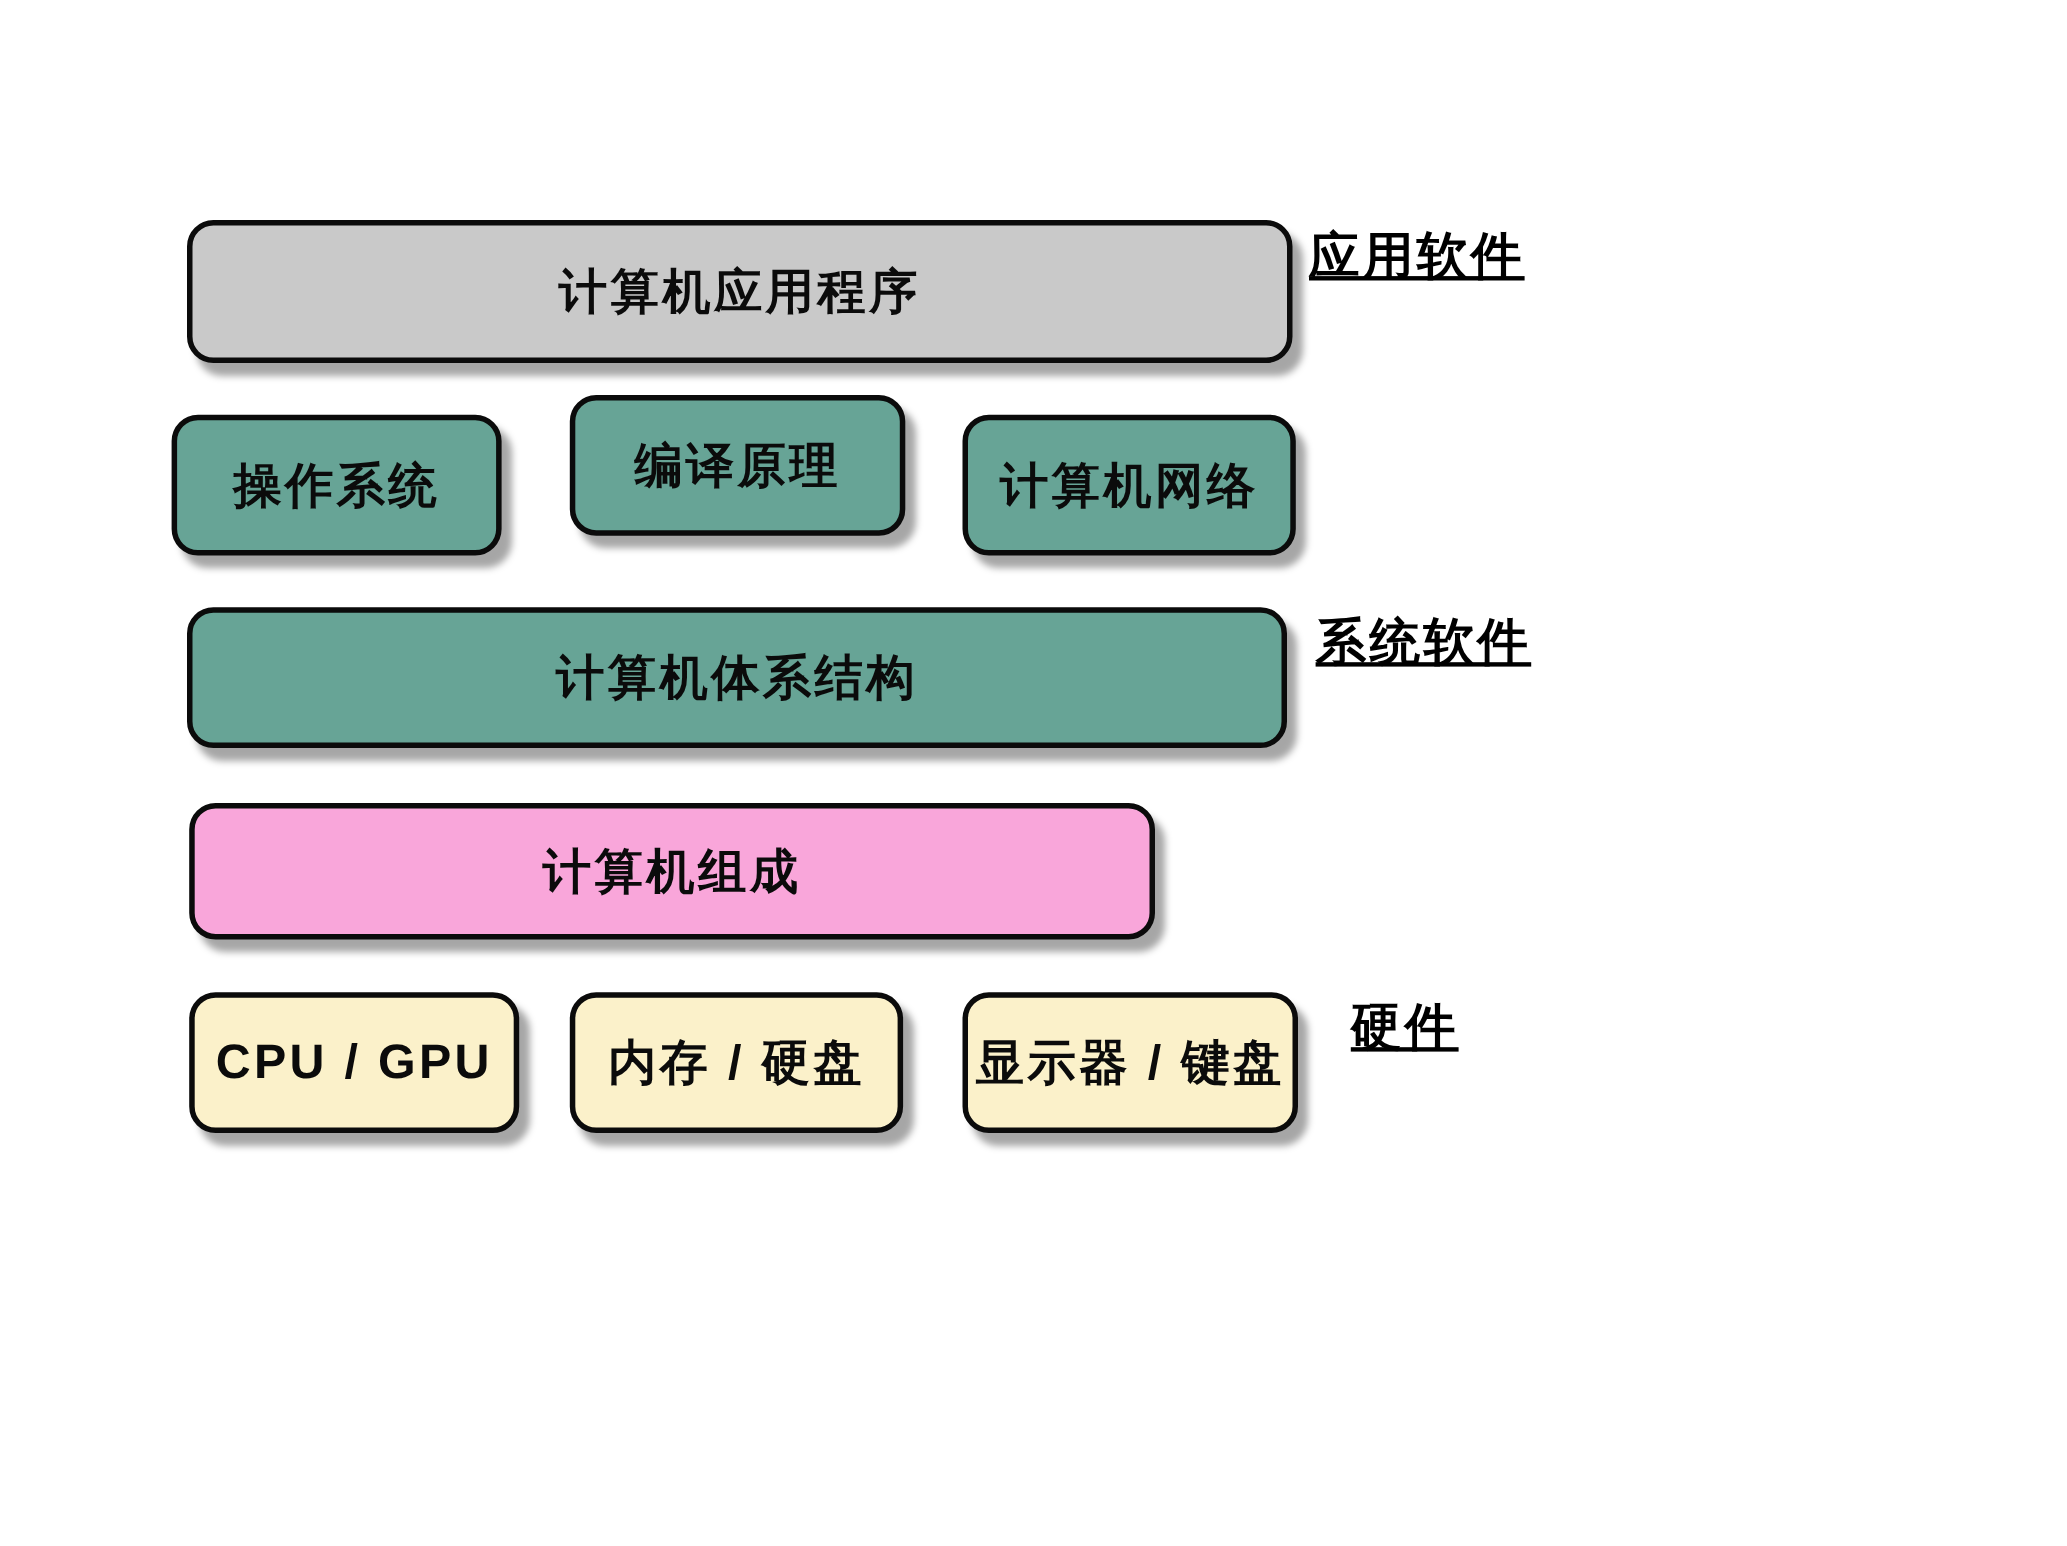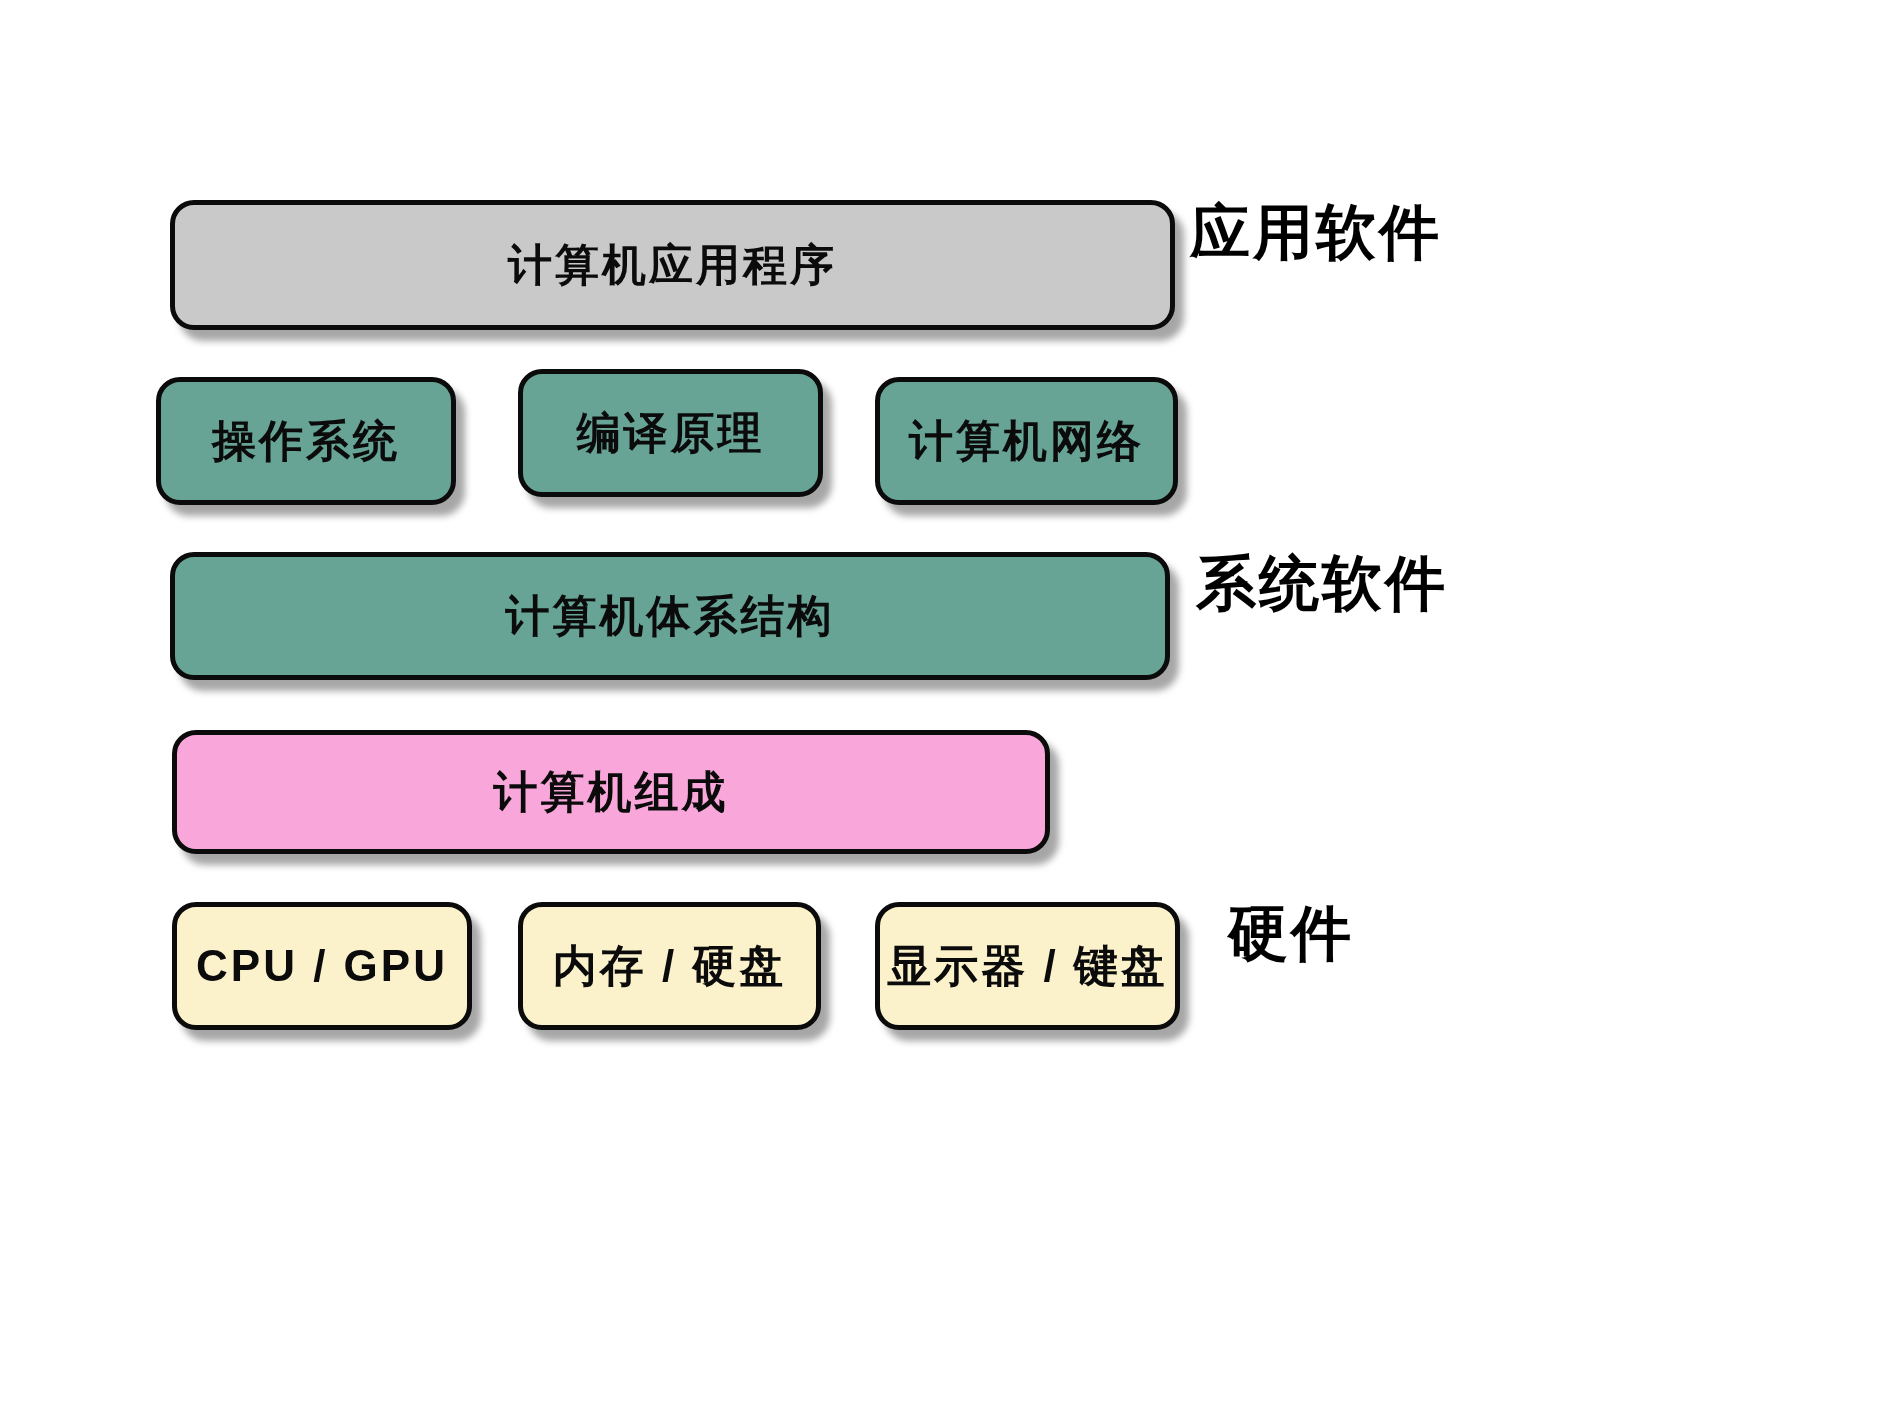--- a/index.html
+++ b/index.html
@@ -28,37 +28,38 @@
     color: #0b0b0b;
     box-shadow: 9px 11px 7px rgba(0, 0, 0, 0.35);
     white-space: nowrap;
     text-align: center;
     margin-top: 32px;
   }
   .side-label {
     position: absolute;
     display: flex;
     align-items: center;
-    font-size: 60px;
+    font-size: 46px;
     font-weight: 600;
     letter-spacing: 3px;
     color: #000;
     white-space: nowrap;
+    text-decoration: underline;
   }
 </style>
 </head>
 <body>
 
 <div class="canvas">
 
   <div class="box" style="left: 170px; top: 168px; width: 1005px; height: 130px; background-color: rgb(201, 201, 201);">计算机应用程序</div>
   <div class="side-label" style="left:1190px; top:168px; height:130px;">应用软件</div>
 
   <div class="box" style="left: 156px; top: 345px; width: 300px; height: 128px; background-color: rgb(103, 164, 150);">操作系统</div>
-  <div class="box" style="left: 518px; top: 337px; width: 305px; height: 128px; background-color: rgb(103, 164, 150);">编译原理</div>
+  <div class="box" style="left: 518px; top: 327px; width: 305px; height: 128px; background-color: rgb(103, 164, 150);">编译原理</div>
   <div class="box" style="left: 875px; top: 345px; width: 303px; height: 128px; background-color: rgb(103, 164, 150);">计算机网络</div>
 
   <div class="box" style="left: 170px; top: 520px; width: 1000px; height: 128px; background-color: rgb(103, 164, 150);">计算机体系结构</div>
   <div class="side-label" style="left:1196px; top:520px; height:128px;">系统软件</div>
 
   <div class="box" style="left: 172px; top: 698px; width: 878px; height: 124px; background-color: rgb(249, 166, 218);">计算机组成</div>
 
   <div class="box" style="left: 172px; top: 870px; width: 300px; height: 128px; background-color: rgb(251, 241, 202);">CPU / GPU</div>
   <div class="box" style="left: 518px; top: 870px; width: 303px; height: 128px; background-color: rgb(251, 241, 202);">内存 / 硬盘</div>
   <div class="box" style="left: 875px; top: 870px; width: 305px; height: 128px; background-color: rgb(251, 241, 202);">显示器 / 键盘</div>

